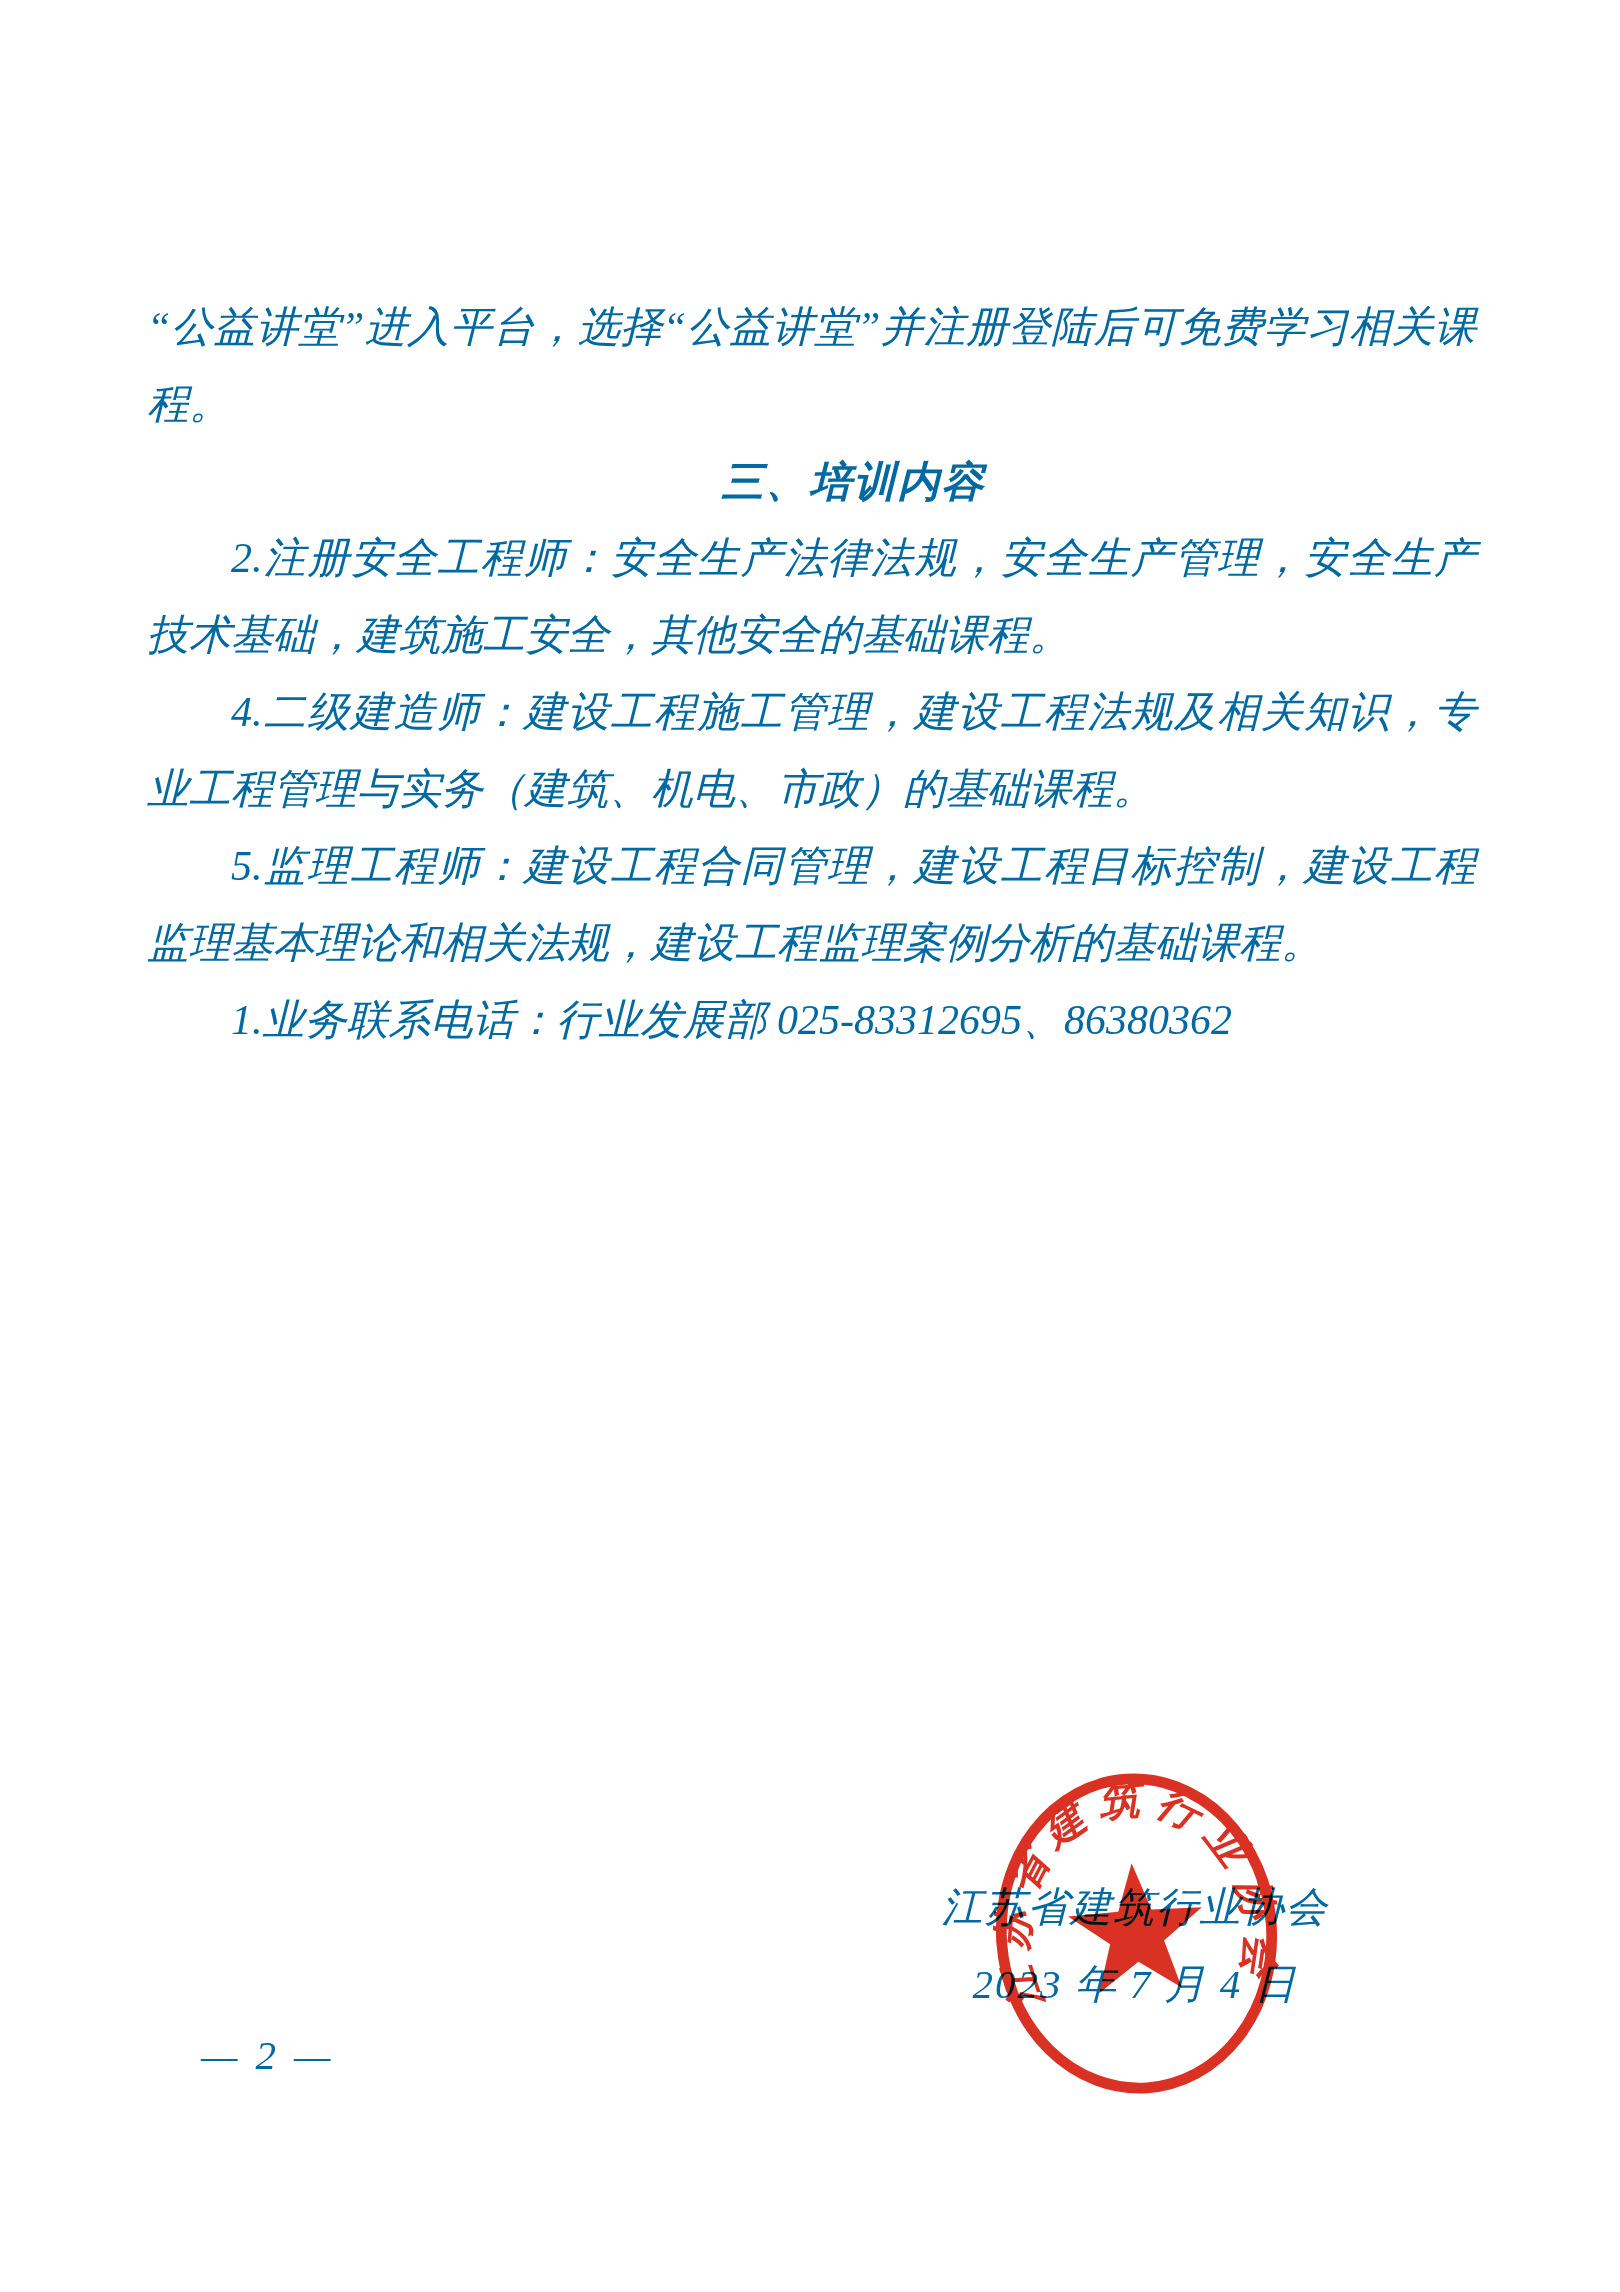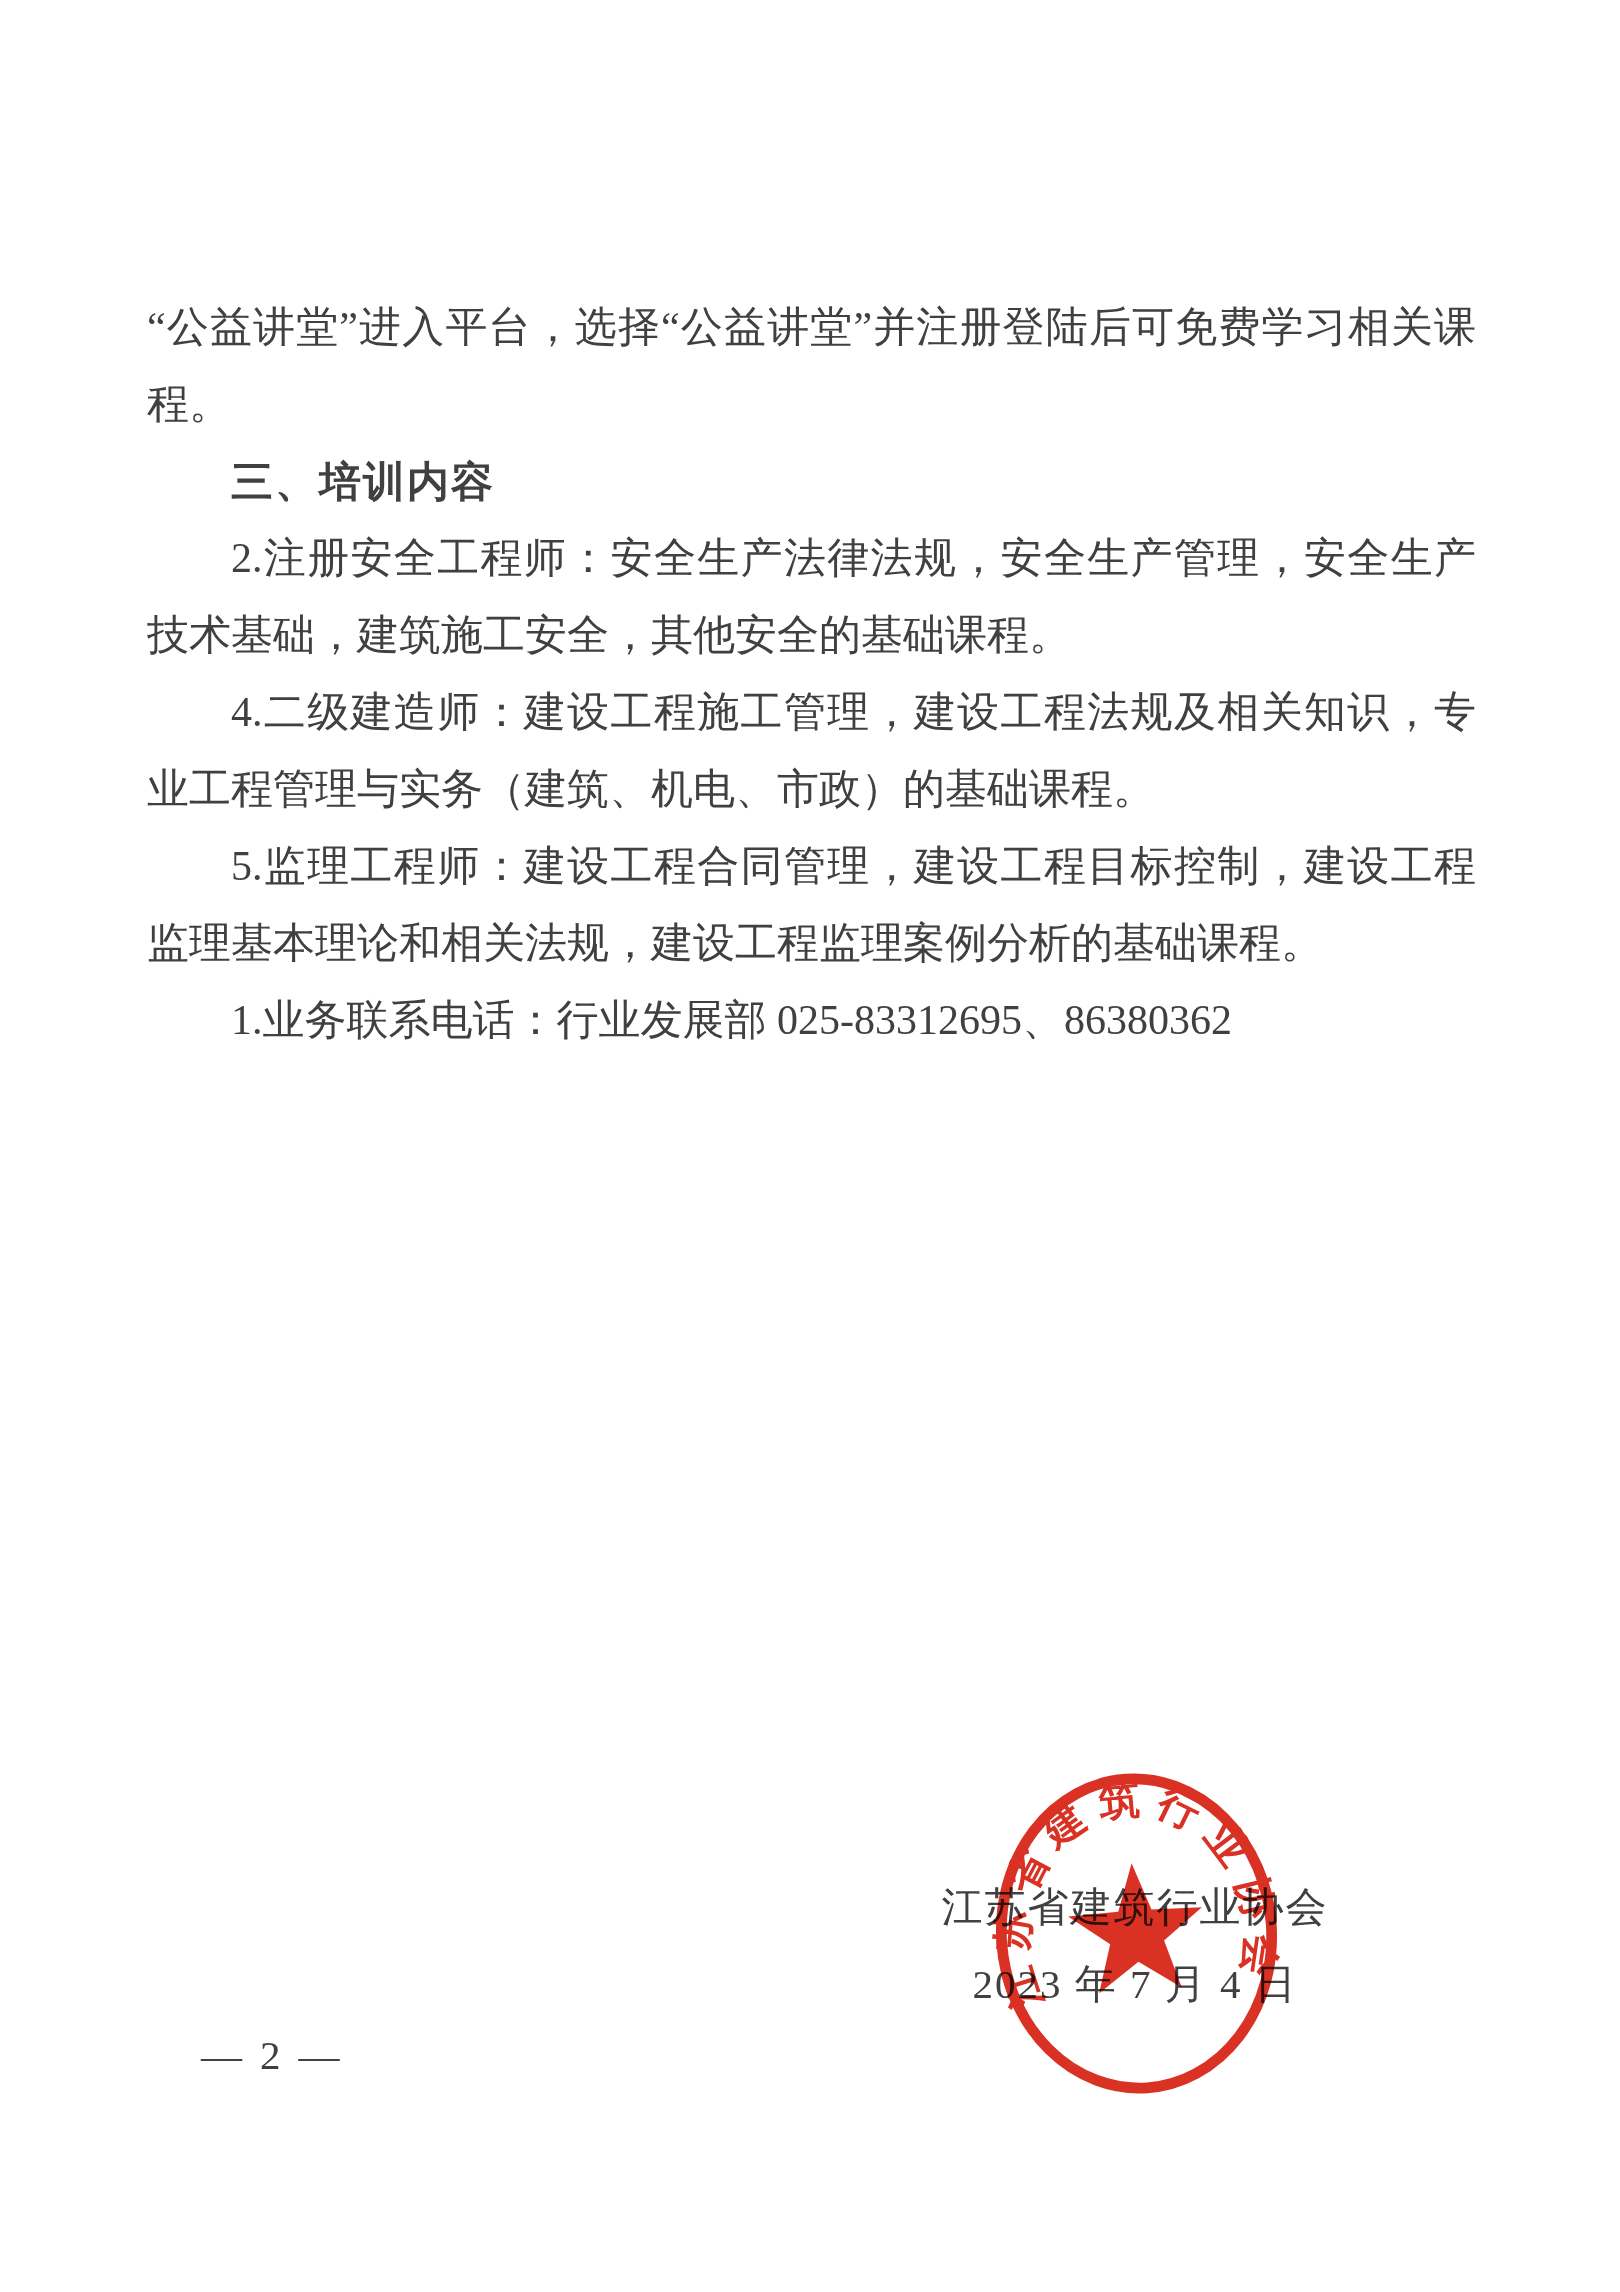--- a/index.html
+++ b/index.html
@@ -4,41 +4,42 @@
 <style>
   html,body { margin:0; padding:0; background:#888; }
   .page {
     position: relative;
     width: 1620px;
     height: 2293px;
     margin: 0 auto;
     background: #ffffff;
     overflow: hidden;
     font-family: "Liberation Serif", serif;
-    color: #404040;
+    color: #0369a1;
+    font-style: italic;
   }
   .content {
     position: absolute;
     left: 147px;
     top: 289px;
     width: 1329px;
     font-size: 42px;
     line-height: 77px;
     text-align: justify;
   }
   .content p { margin: 0; text-indent: 2em; }
   .content p.no-indent { text-indent: 0; }
   .content h2 {
     margin: 0;
     font-family: "Liberation Sans", sans-serif;
     font-weight: 700;
     font-size: 42px;
     line-height: 77px;
     text-indent: 2em;
-    text-align: left;
+    text-align: center;
     letter-spacing: 2px;
   }
   .signature {
     position: absolute;
     left: 841px;
     top: 1869px;
     width: 588px;
     text-align: center;
     font-size: 41px;
     line-height: 77px;

